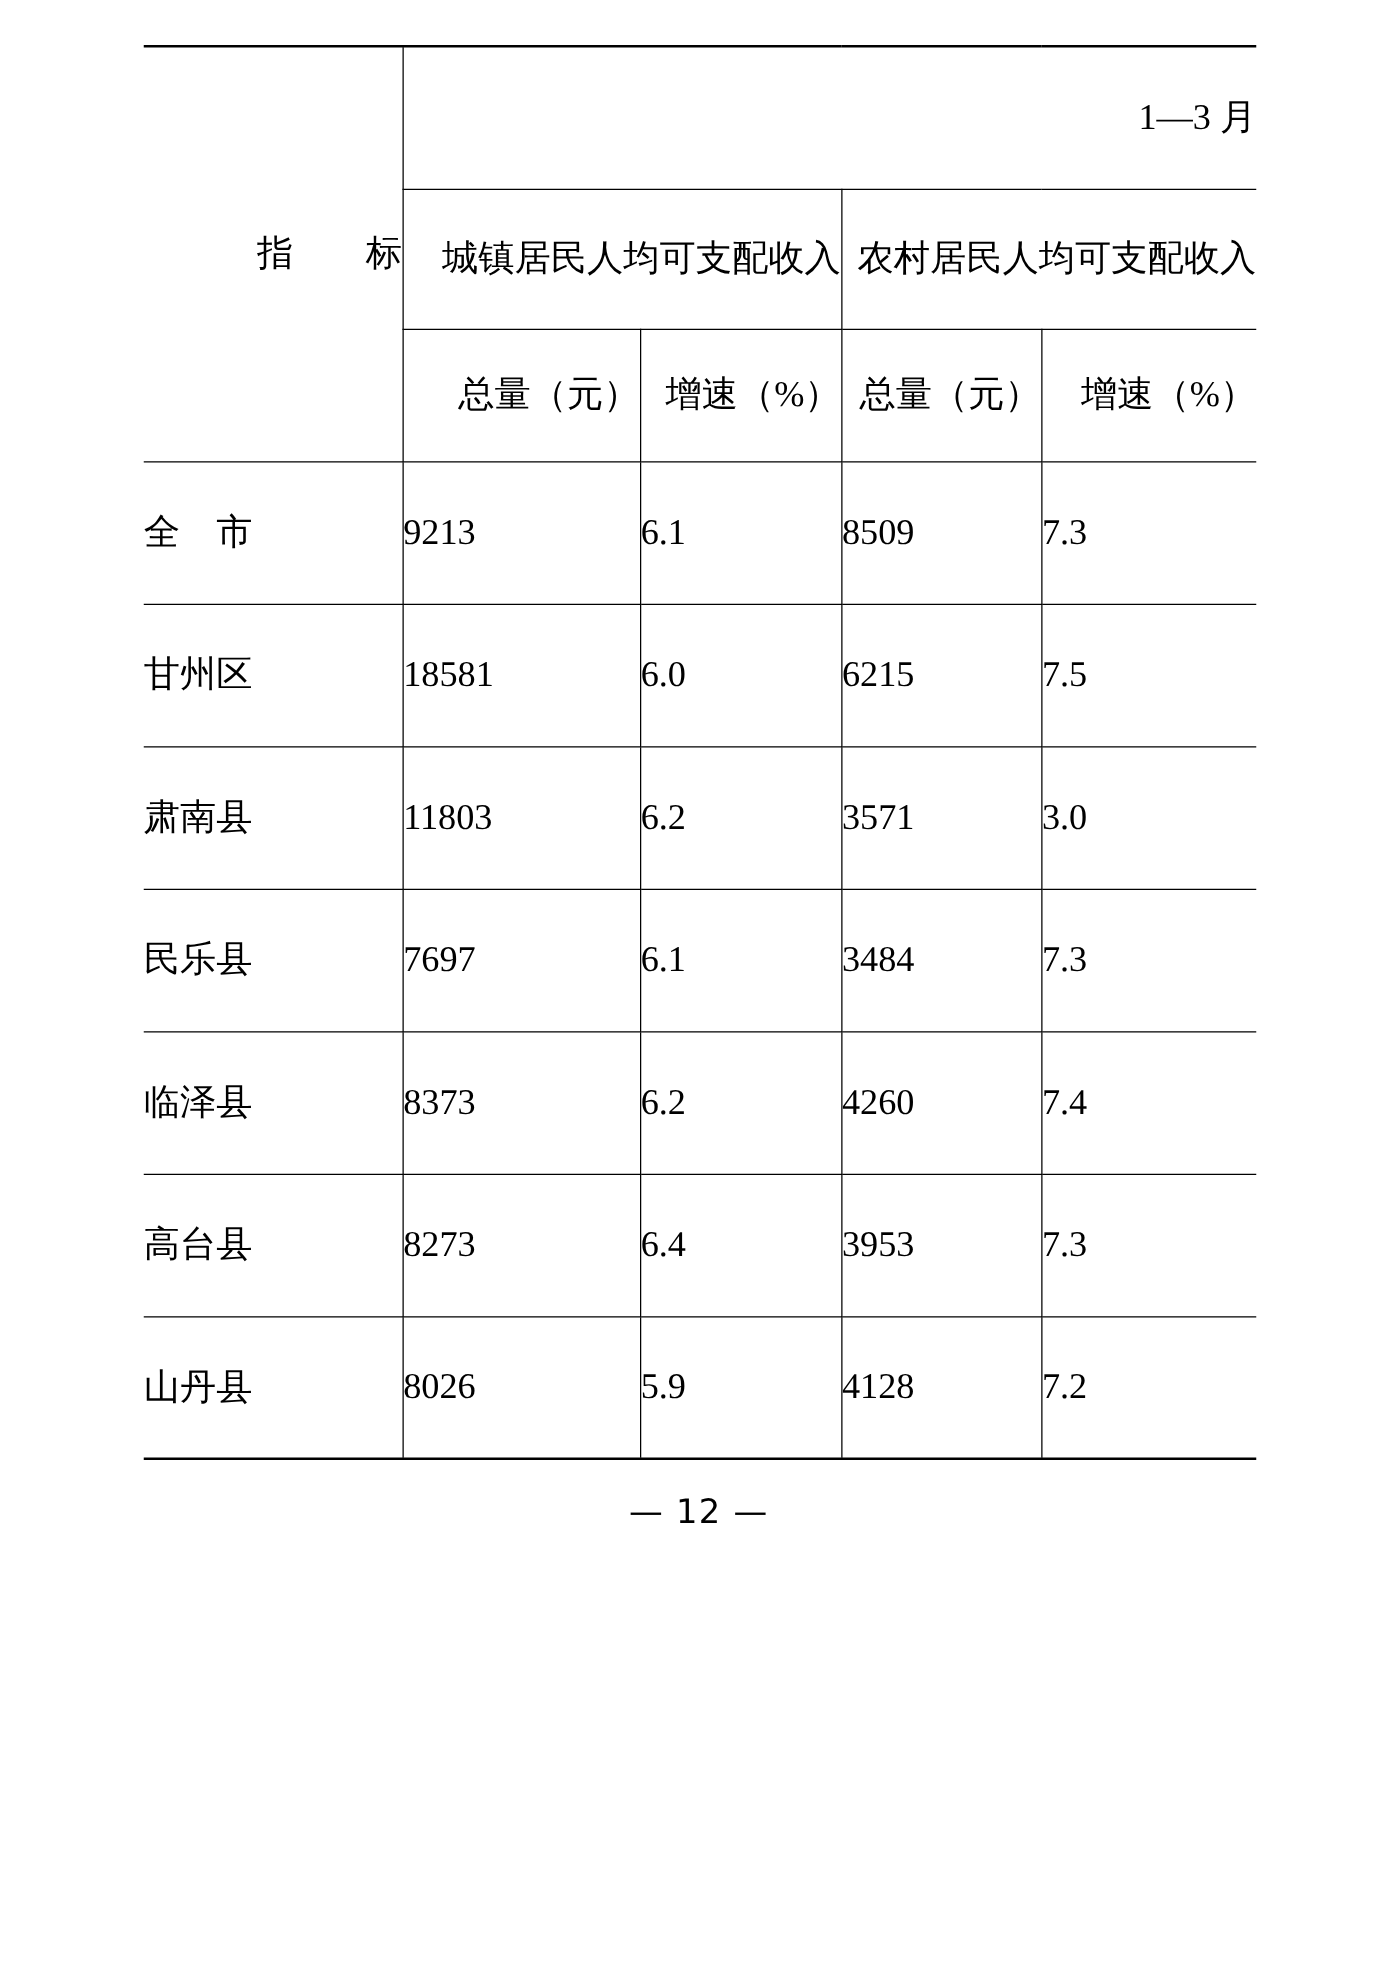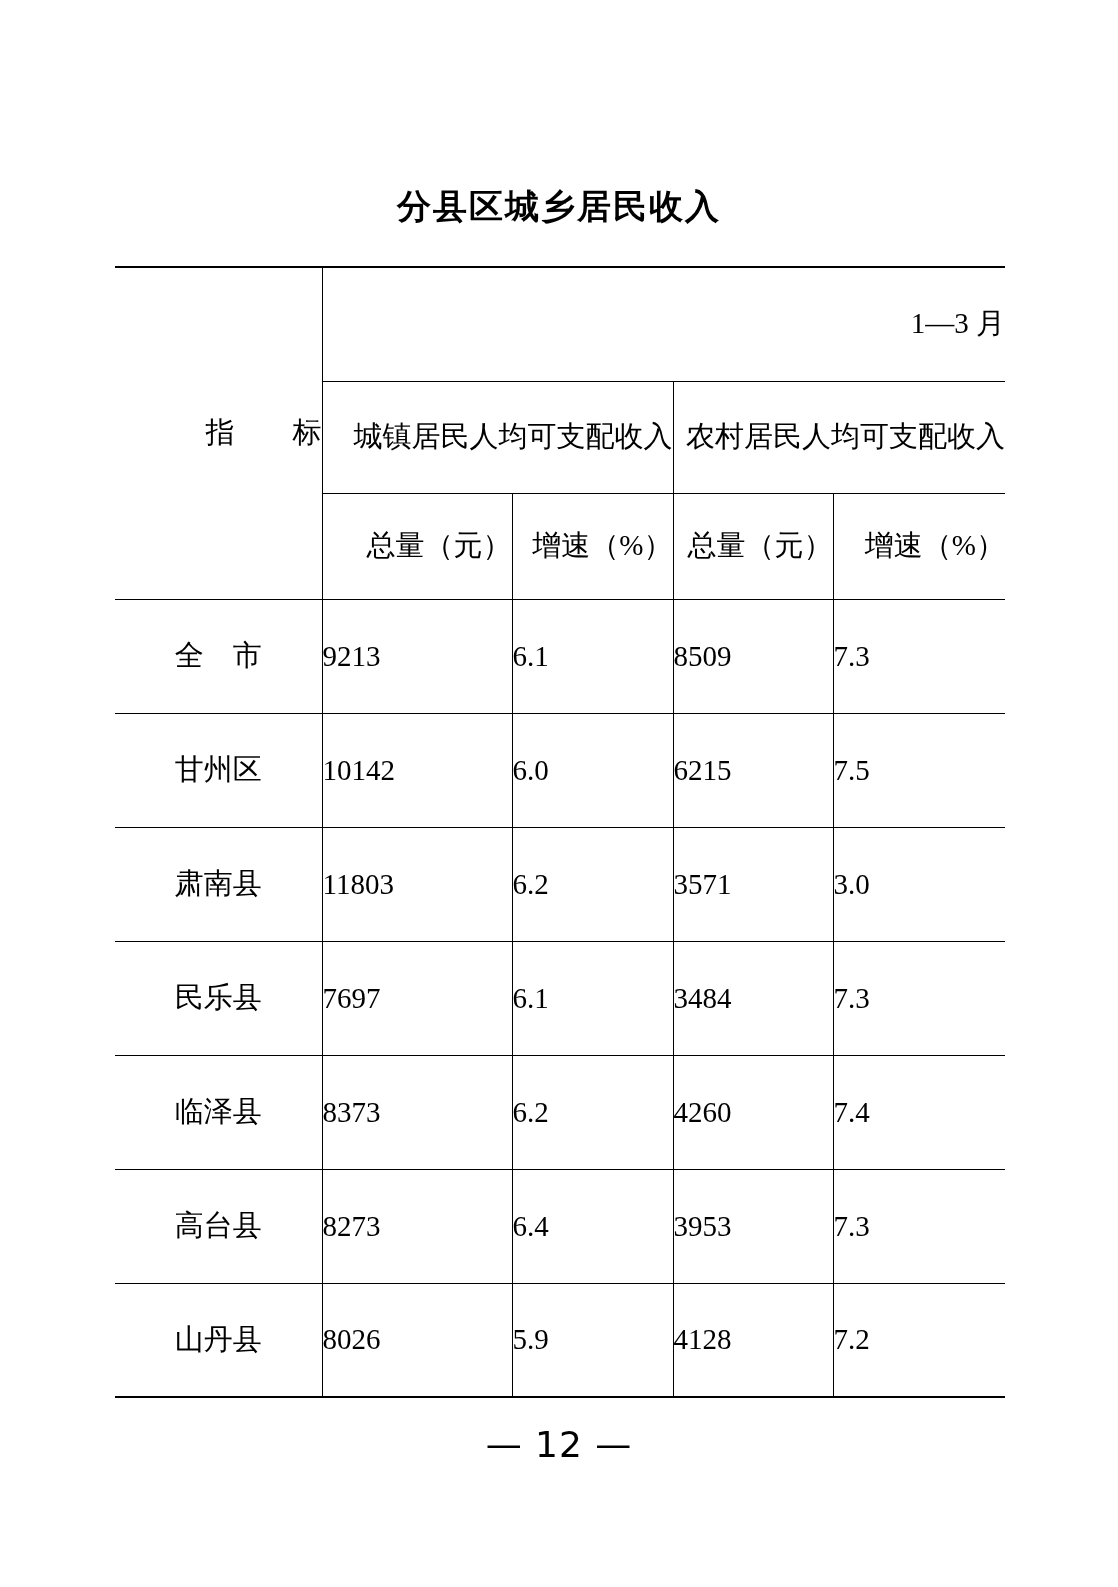--- a/index.html
+++ b/index.html
@@ -40,42 +40,41 @@
     padding: 0;
     overflow: hidden;
   }
   table.income-table tr > td:first-child { border-left: none; }
   table.income-table tr > td:last-child  { border-right: none; }
   tr.hr1 { height: 114px; }
   tr.hr2 { height: 112px; }
   tr.hr3 { height: 106px; }
   tr.dr  { height: 114px; }
   .c-head  { text-align: right; }
-  .c-label { text-align: center; }
+  .c-label { }
   .c-num {
     text-align: left;
     padding-right: 24px !important;
     font-size: 30px;
   }
   .c-num-last { padding-right: 32px !important; }
   .page-num {
     margin-top: 26px;
     text-align: center;
     font-family: "DejaVu Sans", "Liberation Sans", sans-serif;
-    font-size: 36px;
+    font-size: 27px;
     letter-spacing: 1px;
     color: #000000;
   }
 </style>
 </head>
 <body>
 
 <main>
 
-  <h1 class="doc-title">分县区城乡居民收入</h1>
 
   <table class="income-table">
     <colgroup>
       <col style="width:207px">
       <col style="width:190px">
       <col style="width:161px">
       <col style="width:160px">
       <col style="width:172px">
     </colgroup>
     <tbody>
@@ -96,21 +95,21 @@
 
       <tr class="dr">
         <td class="c-label">全　市</td>
         <td class="c-num">9213</td>
         <td class="c-num">6.1</td>
         <td class="c-num">8509</td>
         <td class="c-num c-num-last">7.3</td>
       </tr>
       <tr class="dr">
         <td class="c-label">甘州区</td>
-        <td class="c-num">10142</td>
+        <td class="c-num">18581</td>
         <td class="c-num">6.0</td>
         <td class="c-num">6215</td>
         <td class="c-num c-num-last">7.5</td>
       </tr>
       <tr class="dr">
         <td class="c-label">肃南县</td>
         <td class="c-num">11803</td>
         <td class="c-num">6.2</td>
         <td class="c-num">3571</td>
         <td class="c-num c-num-last">3.0</td>

